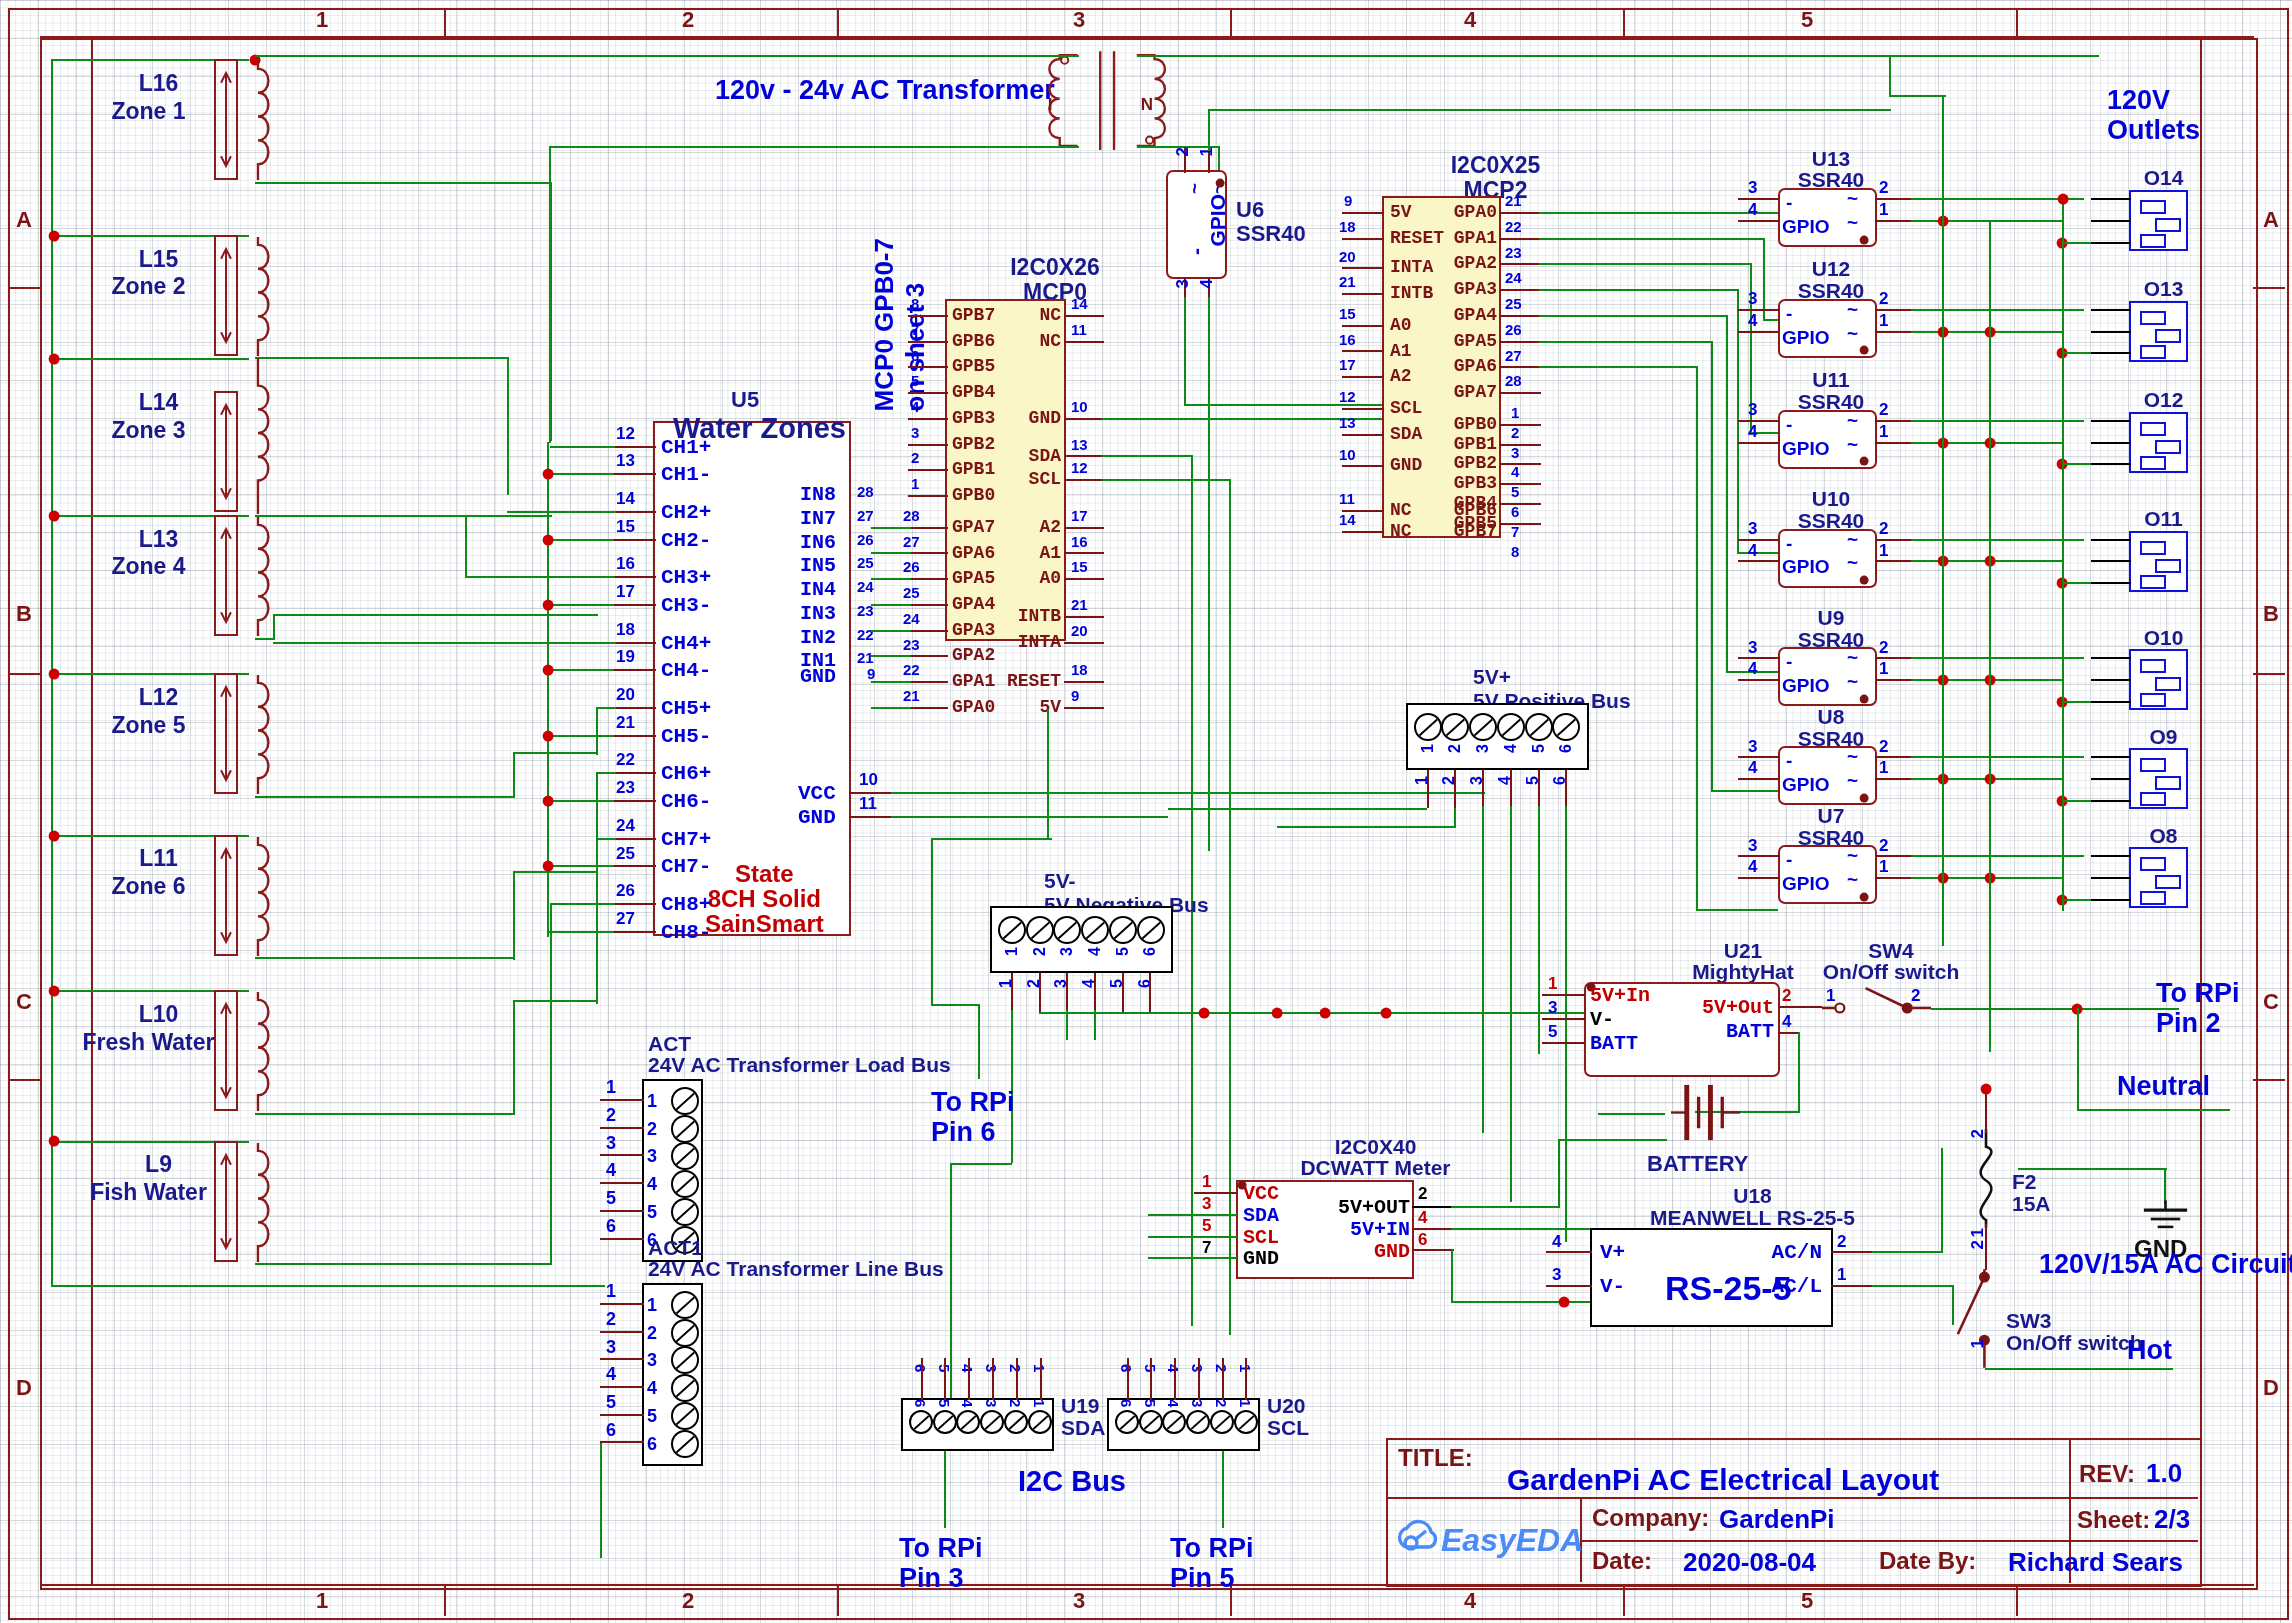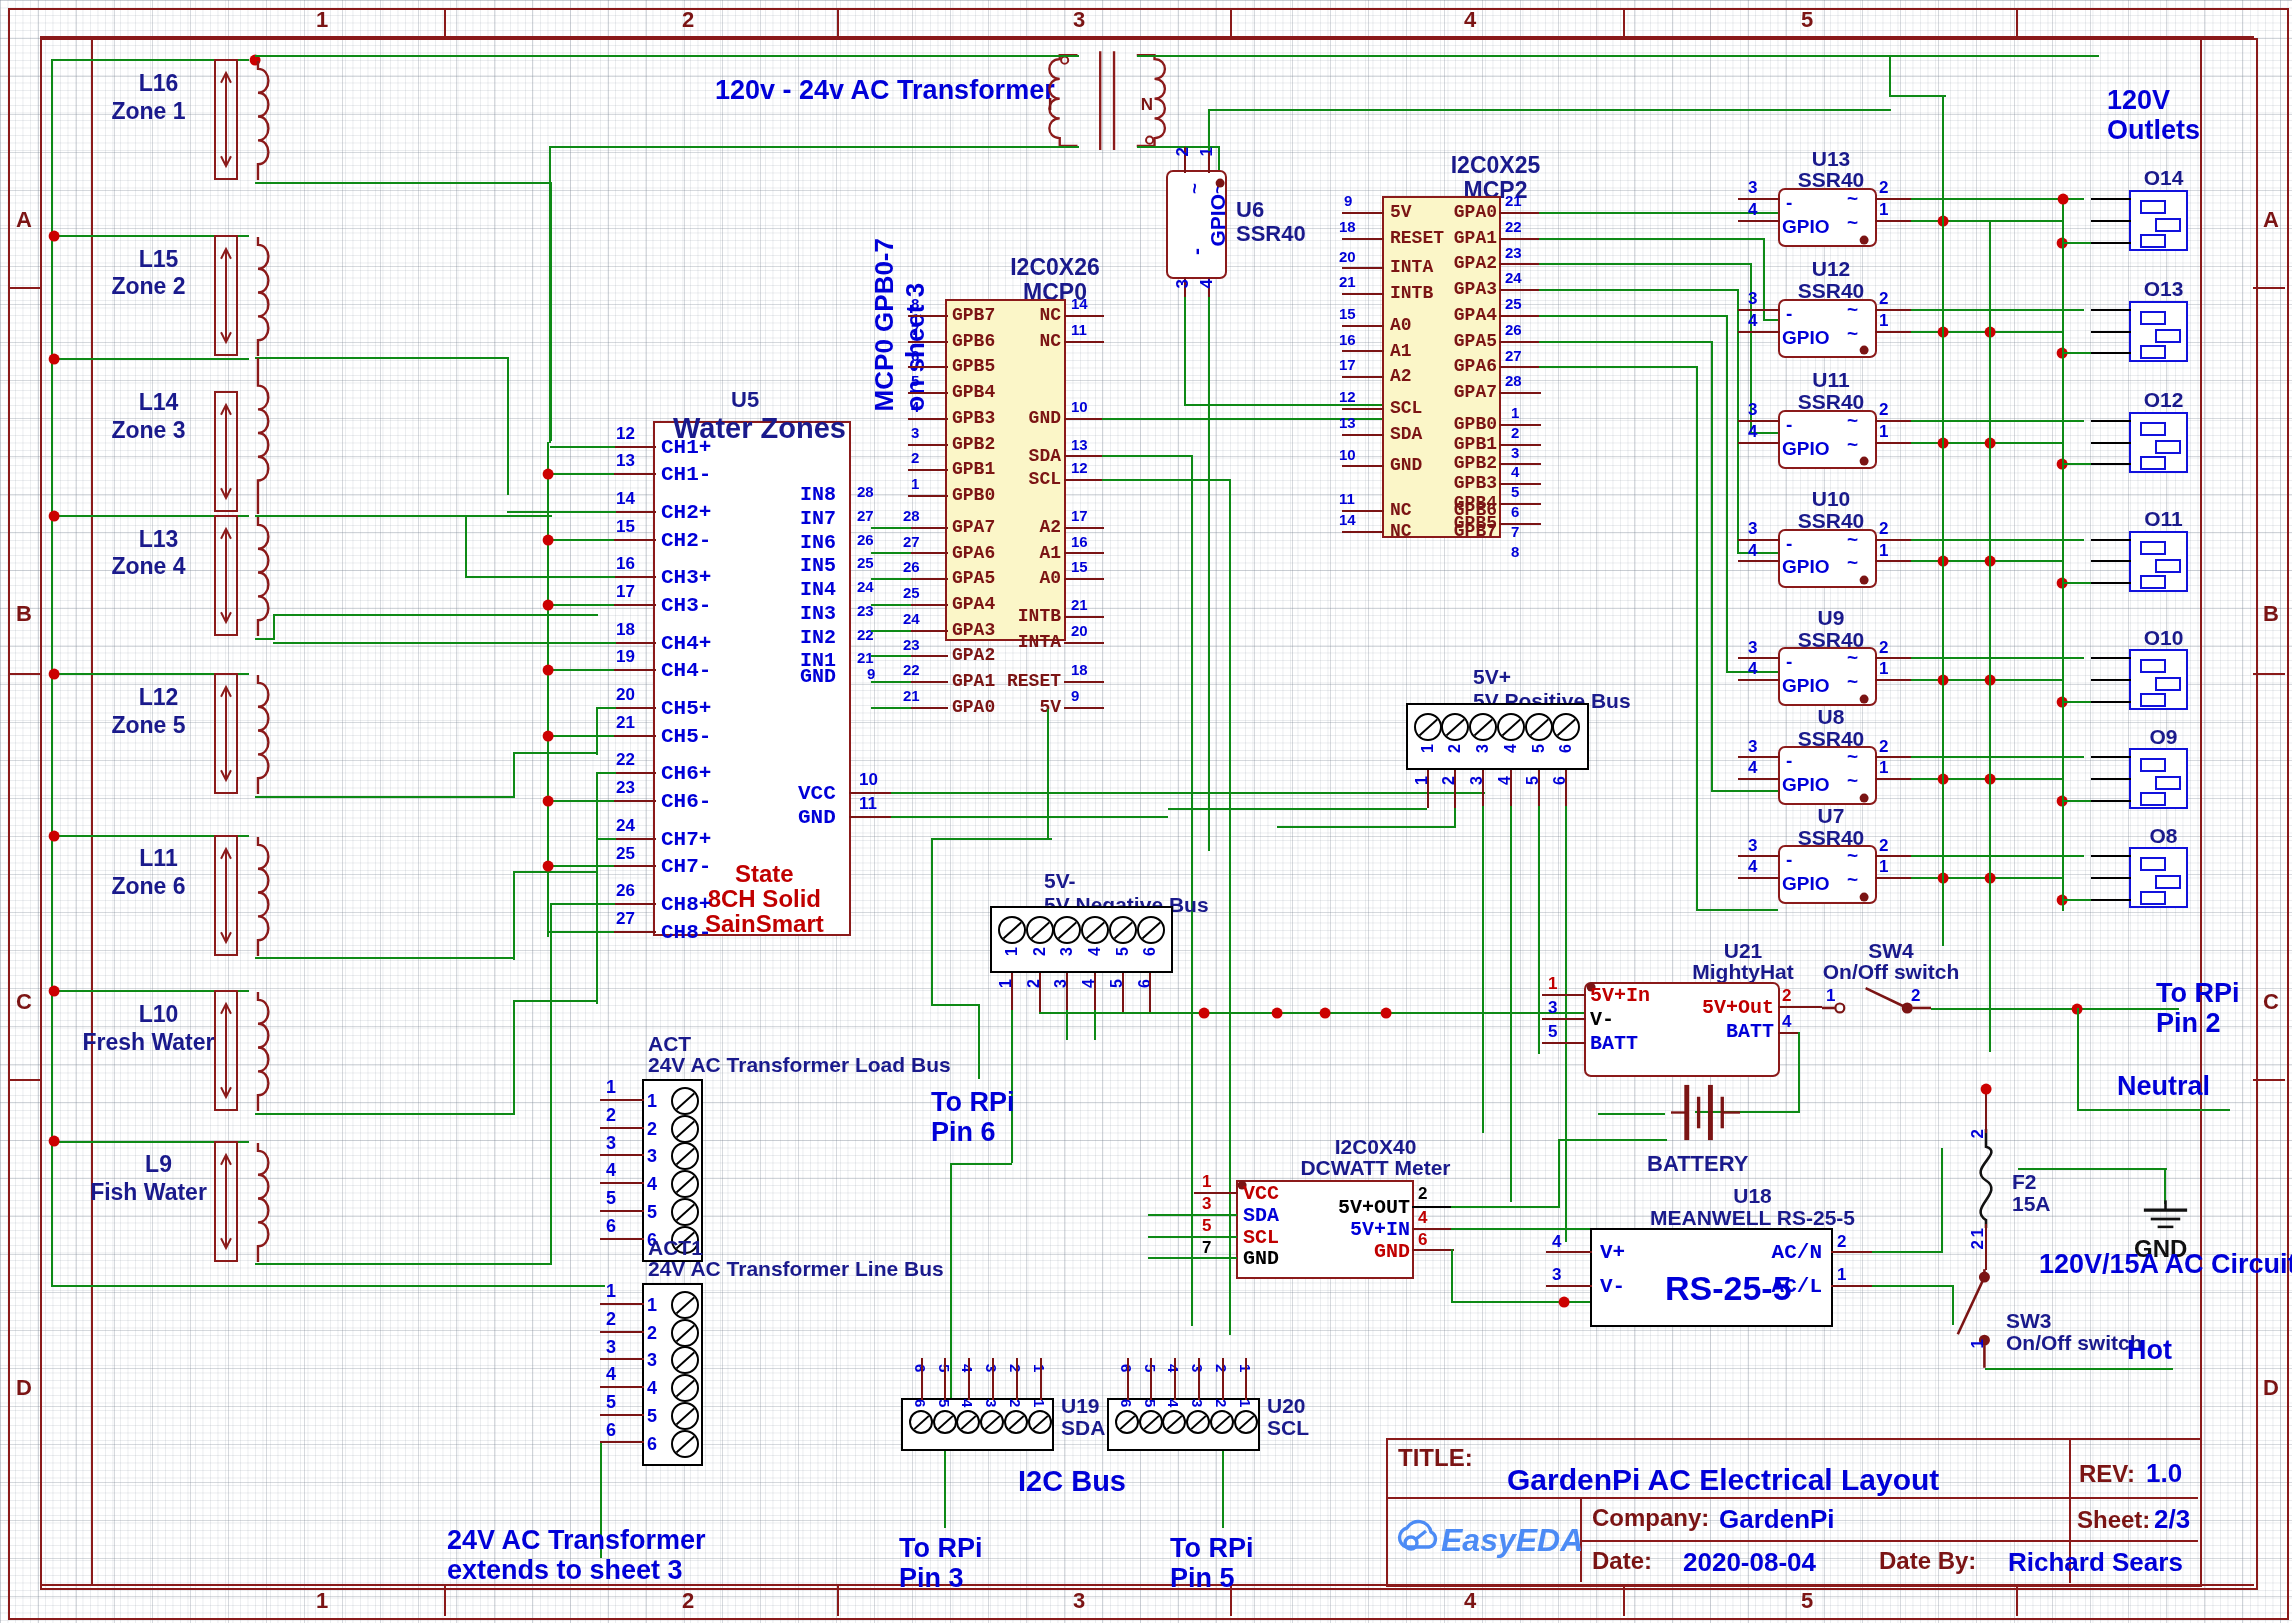--- a/index.html
+++ b/index.html
@@ -1034,22 +1034,20 @@
   <div class="rw rwh" style="left:600px;top:1386px;width:44px;"></div>
   <div class="rw rwh" style="left:600px;top:1414px;width:44px;"></div>
   <div class="rw rwh" style="left:600px;top:1441px;width:44px;"></div>
   <div class="lbl" style="left:606px;top:1281px;font-size:18px;">1</div>
   <div class="lbl" style="left:606px;top:1309px;font-size:18px;">2</div>
   <div class="lbl" style="left:606px;top:1337px;font-size:18px;">3</div>
   <div class="lbl" style="left:606px;top:1364px;font-size:18px;">4</div>
   <div class="lbl" style="left:606px;top:1392px;font-size:18px;">5</div>
   <div class="lbl" style="left:606px;top:1420px;font-size:18px;">6</div>
   <div class="w wv" style="left:600px;top:1443px;height:115px;"></div>
-  <div class="lbl" style="left:447px;top:1525px;font-size:27px;">24V AC Transformer
-extends to sheet 3</div>
 
   <div class="tb" style="left:901px;top:1398px;width:153px;height:53px;"></div>
   <div>
     <div class="scr" style="left:909px;top:1410px;width:24px;height:24px;"></div>
     <div class="scr" style="left:933px;top:1410px;width:24px;height:24px;"></div>
     <div class="scr" style="left:956px;top:1410px;width:24px;height:24px;"></div>
     <div class="scr" style="left:980px;top:1410px;width:24px;height:24px;"></div>
     <div class="scr" style="left:1004px;top:1410px;width:24px;height:24px;"></div>
     <div class="scr" style="left:1028px;top:1410px;width:24px;height:24px;"></div>
   </div>

